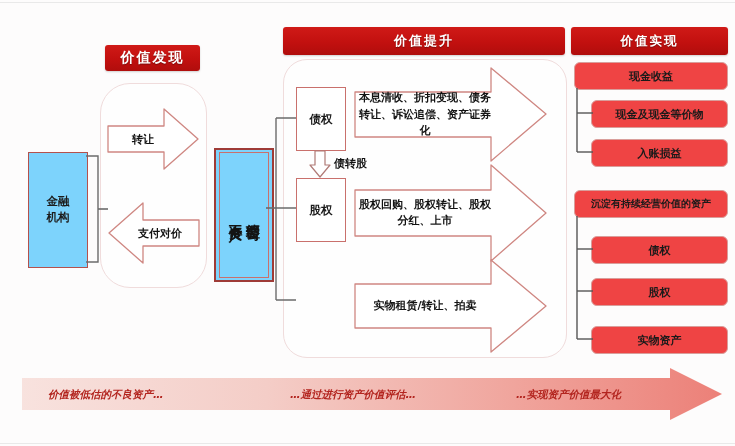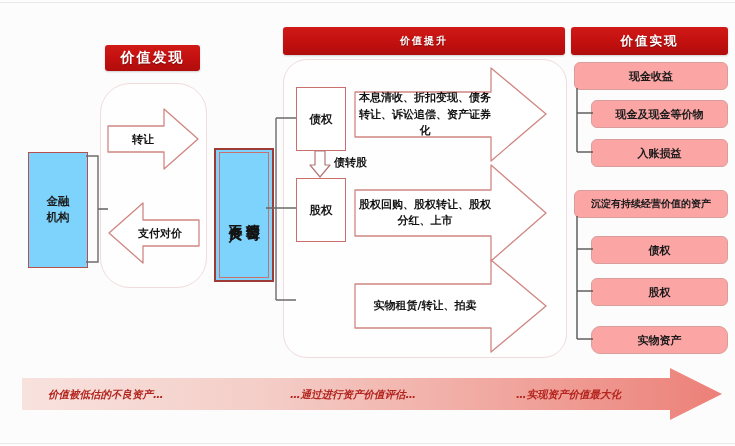--- a/index.html
+++ b/index.html
@@ -27,21 +27,21 @@
     border-radius: 3px;
     display: flex;
     align-items: center;
     justify-content: center;
     font-weight: bold;
     letter-spacing: 2px;
     text-shadow: 0 1px 1px rgba(0,0,0,.35);
     box-shadow: 0 1px 2px rgba(0,0,0,.18);
   }
   #hdr-discovery { left: 105px; top: 45px;  width: 95px;  height: 26px; font-size: 14px; }
-  #hdr-enhance   { left: 283px; top: 27px;  width: 282px; height: 28px; font-size: 10px; text-align: center; }
+  #hdr-enhance   { left: 283px; top: 27px;  width: 282px; height: 28px; font-size: 13px; text-align: center; }
   #hdr-realize   { left: 571px; top: 27px;  width: 157px; height: 28px; font-size: 12.5px; }
 
   
   .round-pane {
     position: absolute;
     border: 1px solid #f0dcdc;
     border-radius: 26px;
     background: rgba(255,255,255,0.55);
   }
   #pane-left   { left: 100px; top: 83px;  width: 105px; height: 203px; border-radius: 30px; }
@@ -105,32 +105,32 @@
   }
   #asset-debt   { left: 296px; top: 87px;  height: 62px; }
   #asset-equity { left: 296px; top: 178px; height: 62px; }
   #asset-phys   { left: 296px; top: 268px; height: 62px; }
 
   
   .r-box {
     position: absolute;
     border: 1.2px solid #d99e9b;
     border-radius: 6px;
-    background: #fca5a5;
+    background: #ef4444;
     display: flex; align-items: center; justify-content: center;
     font-size: 11px; font-weight: bold; color: #1a1a1a;
     white-space: nowrap;
   }
   #r-cash      { left: 574px; top: 62px;  width: 152px; height: 26px; }
   #r-equiv     { left: 591px; top: 100px; width: 135px; height: 26px; }
   #r-pl        { left: 591px; top: 139px; width: 135px; height: 26px; }
   #r-sunk      { left: 574px; top: 190px; width: 152px; height: 26px; font-size: 10px;}
   #r-debt      { left: 591px; top: 236px; width: 135px; height: 26px; }
   #r-equity    { left: 591px; top: 278px; width: 135px; height: 26px; }
-  #r-physical  { left: 591px; top: 326px; width: 135px; height: 26px; border-radius: 9px; }
+  #r-physical  { left: 591px; top: 326px; width: 135px; height: 26px; }
 
   
   .arrow-wrap { position: absolute; }
   .arrow-text {
     position: absolute;
     display: flex; align-items: center; justify-content: center;
     text-align: center;
     font-size: 11px; font-weight: bold; color: #121212;
     line-height: 1.5;
     pointer-events: none;
@@ -206,21 +206,21 @@
     <path d="M12,18 L12,200" fill="none" stroke="#6b6b6b" stroke-width="1.4"></path>
     <path d="M22,18 L32,18 M22,108 L32,108 M22,200 L32,200" fill="none" stroke="#6b6b6b" stroke-width="1.4"></path>
   </svg>
 
   <div class="asset-box" id="asset-debt">债权</div>
   <div class="asset-box" id="asset-equity">股权</div>
 
   <svg style="position:absolute; left:308px; top:150px; width:24px; height:28px;">
     <path d="M7,1 L17,1 L17,15 L22,15 L12,27 L2,15 L7,15 Z" fill="#ffffff" stroke="#b07a76" stroke-width="1.2" stroke-linejoin="round"></path>
   </svg>
-  <div class="arrow-text" style="left:334px; top:154px; width:46px; height:18px; justify-content:flex-start;">债转股</div>
+  <div class="arrow-text" style="left:334px; top:154px; width:46px; height:18px; justify-content:flex-start;font-family:Liberation Serif, serif;">债转股</div>
 
   <svg class="arrow-wrap" style="left:353px; top:66px; width:196px; height:97px;">
     <path d="M2,26 L138,26 L138,2 L193,48 L138,95 L138,71 L2,71 Z" fill="#ffffff" stroke="#cf8782" stroke-width="1.3" stroke-linejoin="round"></path>
   </svg>
   <div class="arrow-text" style="left:357px; top:92px; width:136px; height:46px;">本息清收、折扣变现、债务转让、诉讼追偿、资产证券化</div>
 
   <svg class="arrow-wrap" style="left:353px; top:163px; width:196px; height:100px;">
     <path d="M2,27 L138,27 L138,2 L193,50 L138,98 L138,73 L2,73 Z" fill="#ffffff" stroke="#cf8782" stroke-width="1.3" stroke-linejoin="round"></path>
   </svg>
   <div class="arrow-text" style="left:357px; top:190px; width:136px; height:46px;">股权回购、股权转让、股权分红、上市</div>

